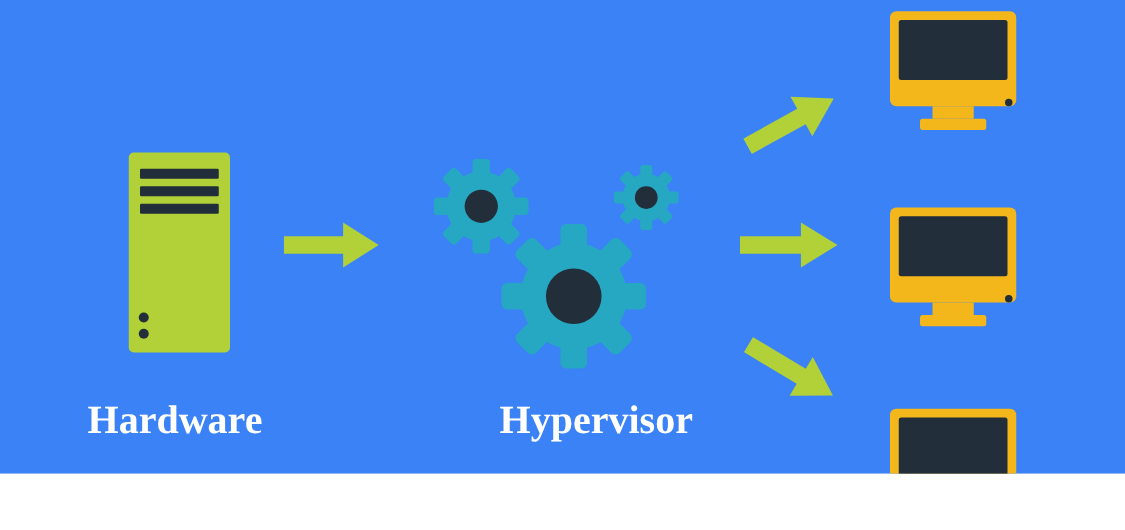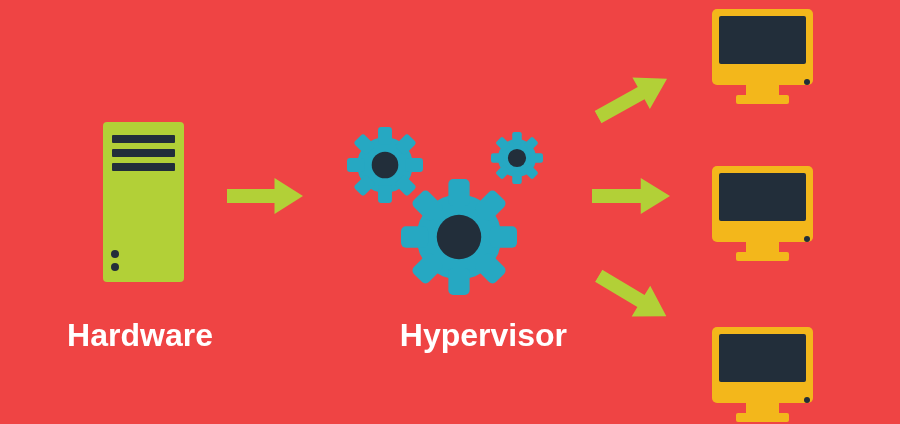--- a/index.html
+++ b/index.html
@@ -1,22 +1,22 @@
 <!DOCTYPE html>
 <html><head>
 <meta charset="utf-8">
 <style>
   html, body { margin: 0; padding: 0; }
   .canvas {
     position: relative;
     width: 900px;
-    height: 424px;
-    background: #ef4444;
+    height: 379px;
+    background: #3b82f6;
     overflow: hidden;
-    font-family: Liberation Sans, sans-serif;
+    font-family: Liberation Serif, serif;
   }
 
   
   .server {
     position: absolute;
     left: 103px; top: 122px;
     width: 81px; height: 160px;
     background: #b2d037;
     border-radius: 4px;
   }
@@ -93,21 +93,21 @@
     position: absolute;
     top: 317px;
     width: 200px;
     text-align: center;
     color: #ffffff;
     font-size: 32px;
     font-weight: bold;
     letter-spacing: 0px;
   }
   .label-hardware   { left: 40px; }
-  .label-hypervisor { left: 367px; text-align: right; }
+  .label-hypervisor { left: 377px; }
 </style>
 </head>
 <body>
 
 <div class="canvas">
 
   <div class="server">
     <div class="slat slat1"></div>
     <div class="slat slat2"></div>
     <div class="slat slat3"></div>

